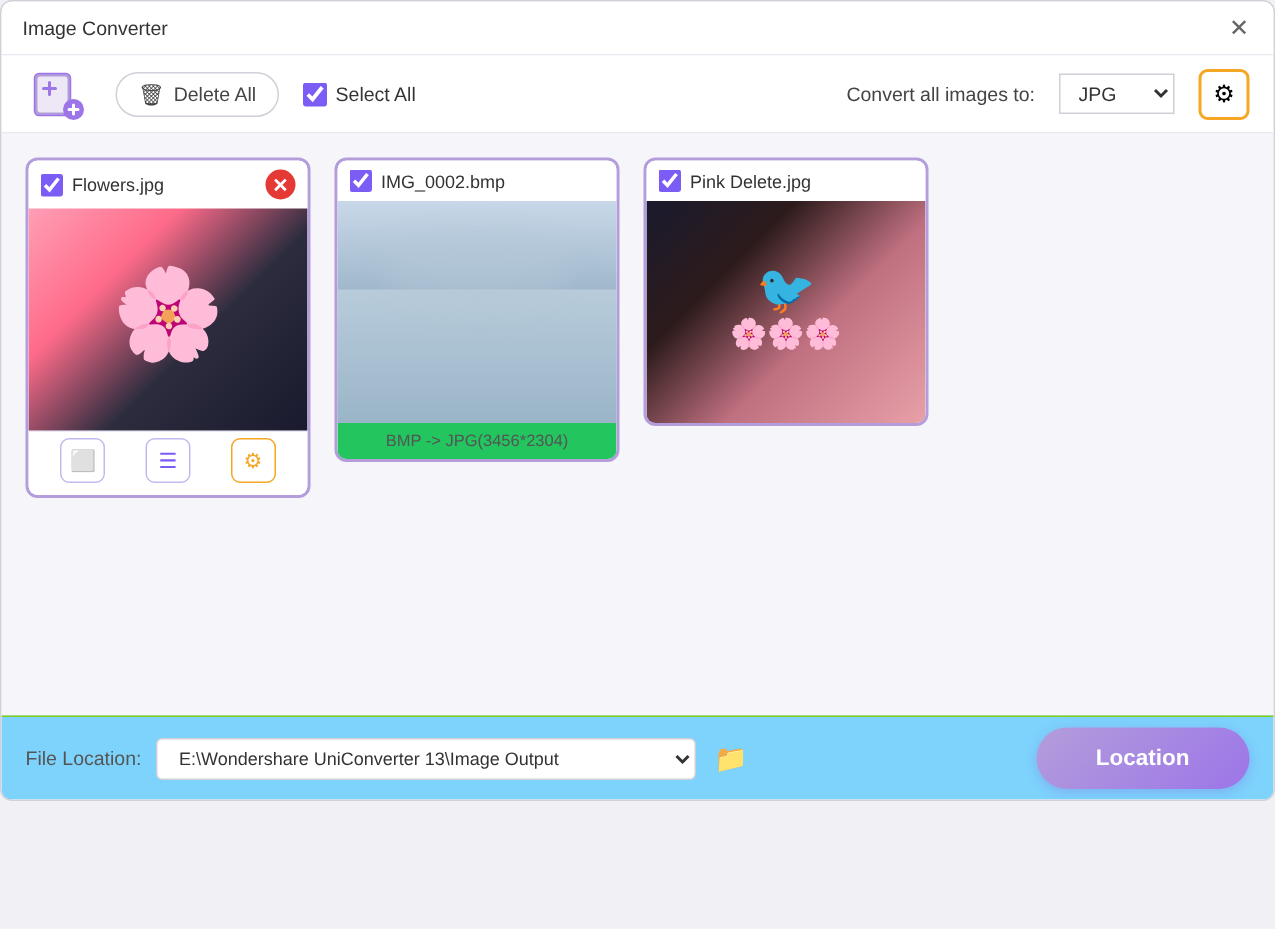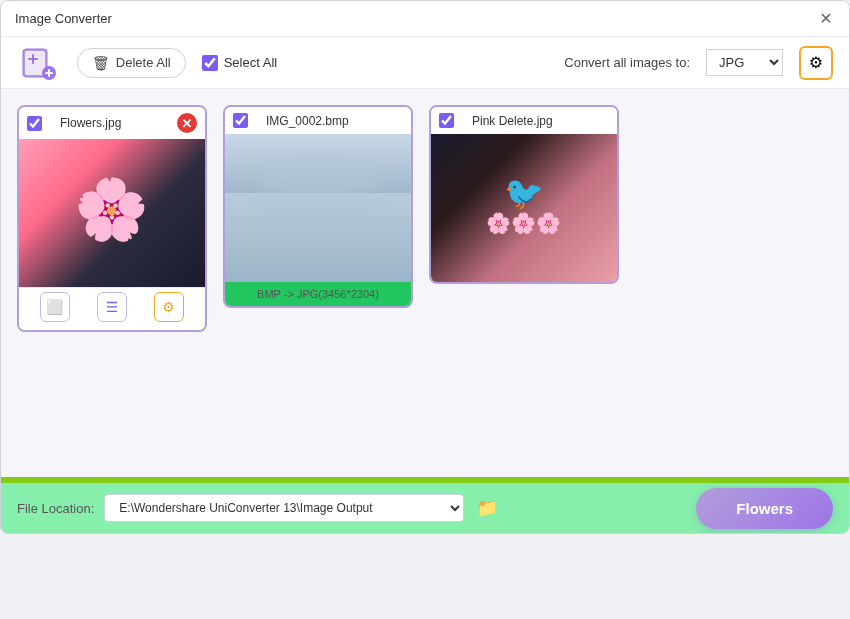--- a/index.html
+++ b/index.html
@@ -134,21 +134,21 @@
       border: 2px solid #b39ddb;
       border-radius: 8px;
       background: #fff;
       overflow: hidden;
       position: relative;
     }
     .image-card-header {
       display: flex;
       align-items: center;
       padding: 6px 8px;
-      gap: 18px;
+      gap: 6px;
       background: #fff;
     }
     .card-checkbox {
       width: 15px;
       height: 15px;
       accent-color: #7b5cf5;
     }
     .card-filename {
       font-size: 12px;
       color: #333;
@@ -261,22 +261,22 @@
       background: #fff;
     }
     .card-action-btn.active {
       border-color: #f5a623;
       color: #f5a623;
     }
     .bottom-bar {
       display: flex;
       align-items: center;
       padding: 10px 16px;
-      background: #86efac;
-      border-top: 6px solid #84cc16;
+      background: #7dd3fc;
+      border-top: 1px solid #84cc16;
       height: 56px;
       flex-shrink: 0;
     }
     .file-location-label {
       font-size: 13px;
       color: #555;
       margin-right: 10px;
       white-space: nowrap;
     }
     .file-path-select {
@@ -402,16 +402,16 @@
 
     </div>
   </div>
 
   <div class="bottom-bar">
     <span class="file-location-label">File Location:</span>
     <select class="file-path-select">
       <option>E:\Wondershare UniConverter 13\Image Output</option>
     </select>
     <div class="folder-btn">📁</div>
-    <button class="convert-btn">Flowers</button>
+    <button class="convert-btn">Location</button>
   </div>
 
 </div>
 
 </body></html>

